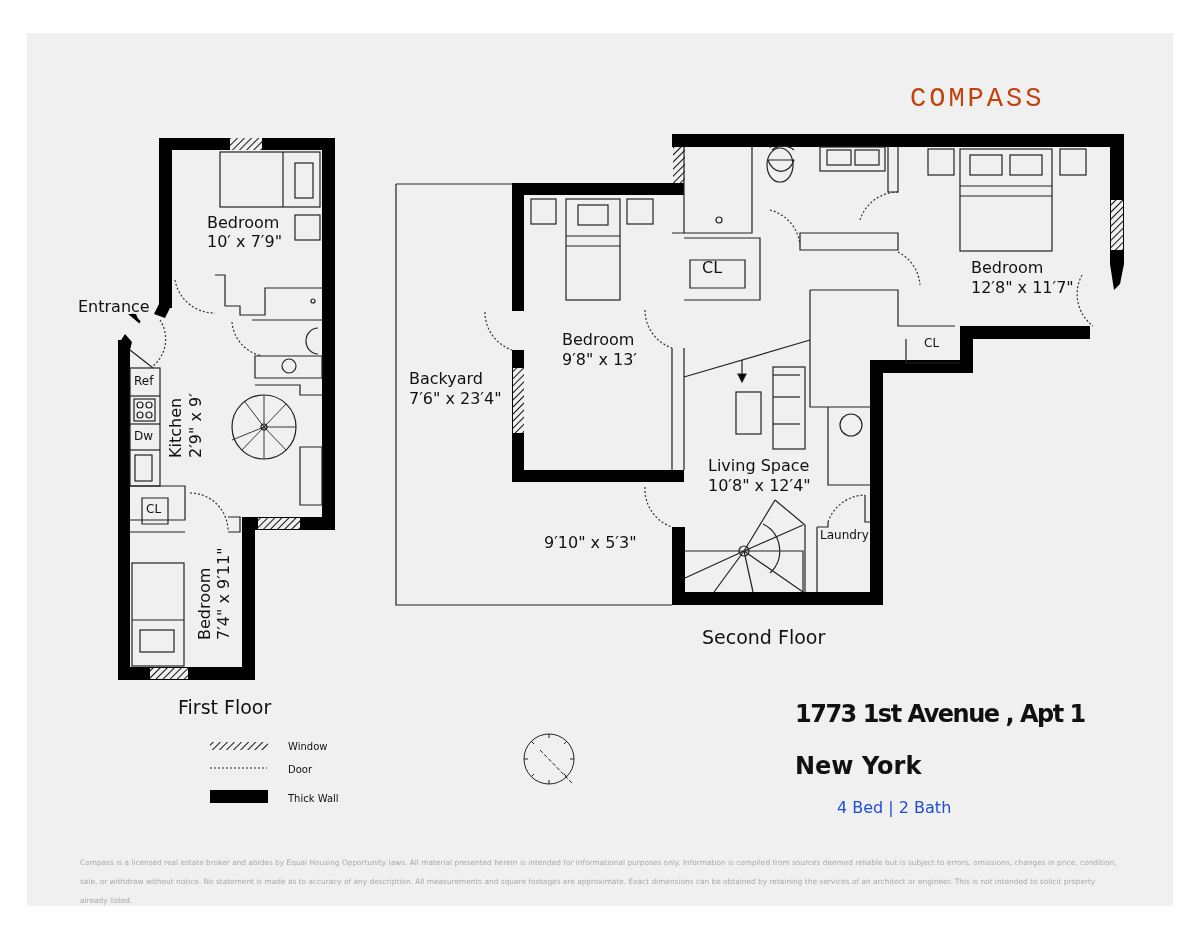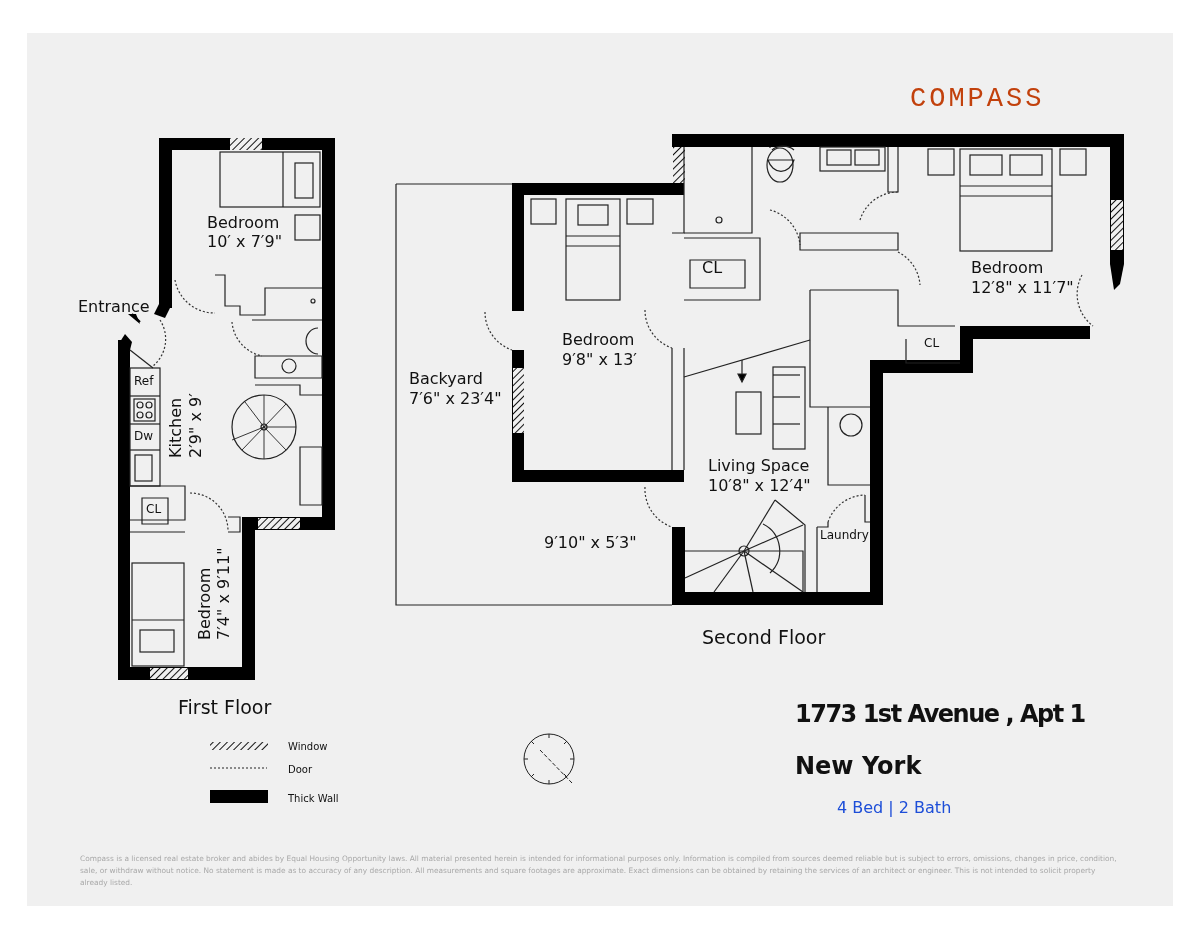--- a/index.html
+++ b/index.html
@@ -9,21 +9,21 @@
   .brand { position:absolute; left:910px; top:84px; font-family:Liberation Mono, monospace; font-size:27px; letter-spacing:3px; color:#c2410c; }
   .lbl { position:absolute; color:#111; font-family:"DejaVu Sans", sans-serif; white-space:nowrap; }
   .room-name { font-size:16px; }
   .room-dim { font-size:16px; }
   .small { font-size:12px; }
   .floor-title { font-size:19px; }
   .legend-txt { font-size:10px; }
   .addr1 { position:absolute; left:795px; top:700px; font-size:24px; font-weight:bold; letter-spacing:-1.5px; color:#111; }
   .addr2 { position:absolute; left:795px; top:752px; font-size:24px; font-weight:bold; color:#111; }
   .beds { position:absolute; left:795px; top:798px; font-size:16px; color:#1d4ed8;margin-left:42px; }
-  .disclaimer { position:absolute; left:80px; top:853px; width:1045px; font-size:7.4px; line-height:12px; color:#a8a8a8; text-align:left; }
+  .disclaimer { position:absolute; left:80px; top:853px; width:1045px; font-size:7.4px; line-height:19px; color:#a8a8a8; text-align:left; }
   .rot { transform-origin:left top; transform:rotate(-90deg); }
 </style>
 </head>
 <body>
 
 <div class="panel"></div>
 
 <svg class="plan" viewBox="0 0 1200 927" xmlns="http://www.w3.org/2000/svg">
   <defs>
     <pattern id="hatch" patternUnits="userSpaceOnUse" width="5" height="5" patternTransform="rotate(45)">

